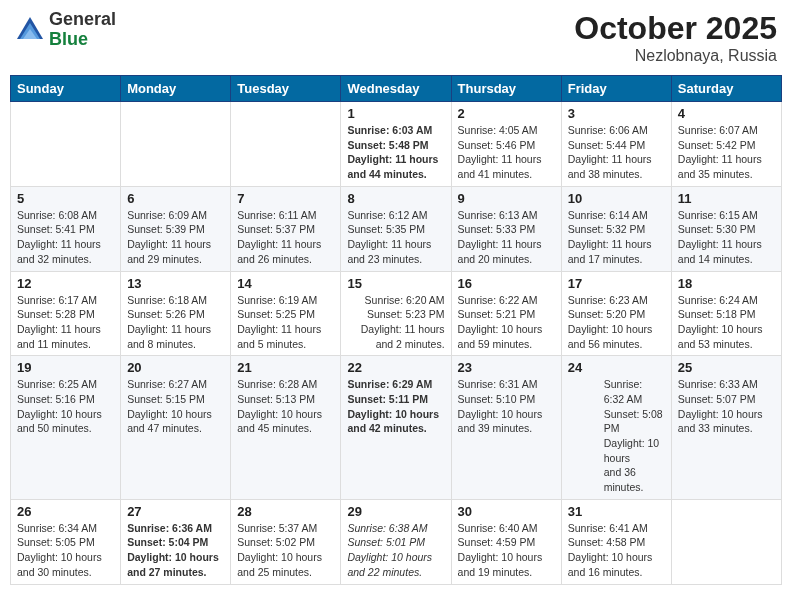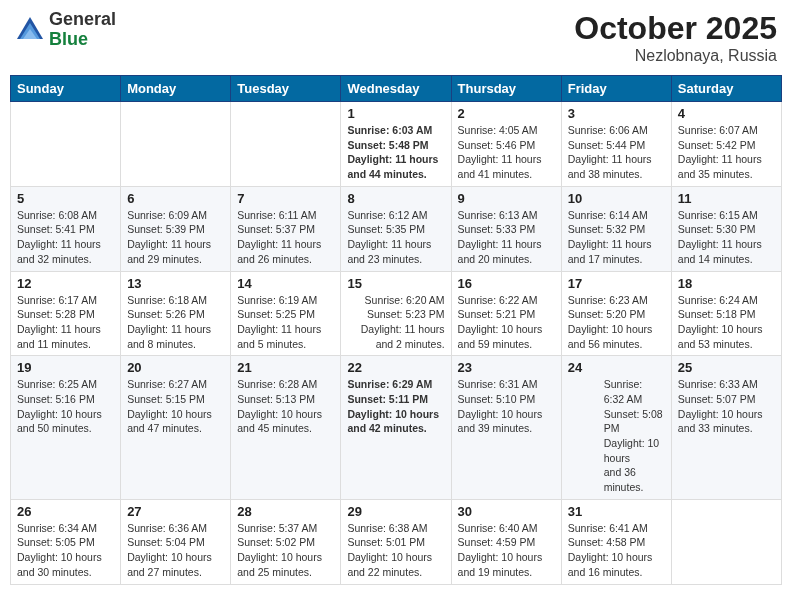--- a/index.html
+++ b/index.html
@@ -319,35 +319,35 @@
       <tr>
         <td>
           <div class="day-number">26</div>
           <div class="day-info" style="white-space: pre-line;">Sunrise: 6:34 AM
 Sunset: 5:05 PM
 Daylight: 10 hours
 and 30 minutes.</div>
         </td>
         <td>
           <div class="day-number">27</div>
-          <div class="day-info" style="white-space: pre-line;">Sunrise: 6:36 AM
+          <div class="day-info" style="white-space: pre-line; font-weight: bold;">Sunrise: 6:36 AM
 Sunset: 5:04 PM
 Daylight: 10 hours
 and 27 minutes.</div>
         </td>
         <td>
           <div class="day-number">28</div>
           <div class="day-info" style="white-space: pre-line;">Sunrise: 5:37 AM
 Sunset: 5:02 PM
 Daylight: 10 hours
 and 25 minutes.</div>
         </td>
         <td>
           <div class="day-number">29</div>
-          <div class="day-info" style="white-space: pre-line;">Sunrise: 6:38 AM
+          <div class="day-info" style="white-space: pre-line; font-style: italic;">Sunrise: 6:38 AM
 Sunset: 5:01 PM
 Daylight: 10 hours
 and 22 minutes.</div>
         </td>
         <td>
           <div class="day-number">30</div>
           <div class="day-info" style="white-space: pre-line;">Sunrise: 6:40 AM
 Sunset: 4:59 PM
 Daylight: 10 hours
 and 19 minutes.</div>

